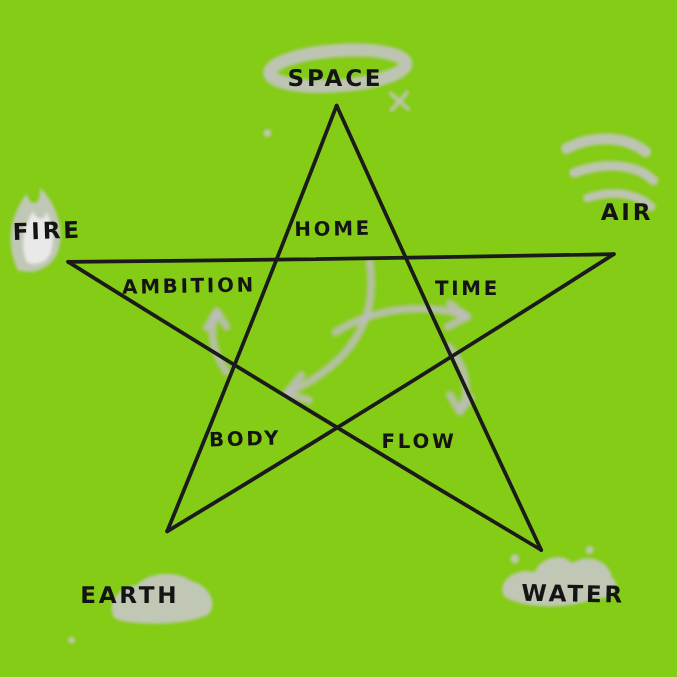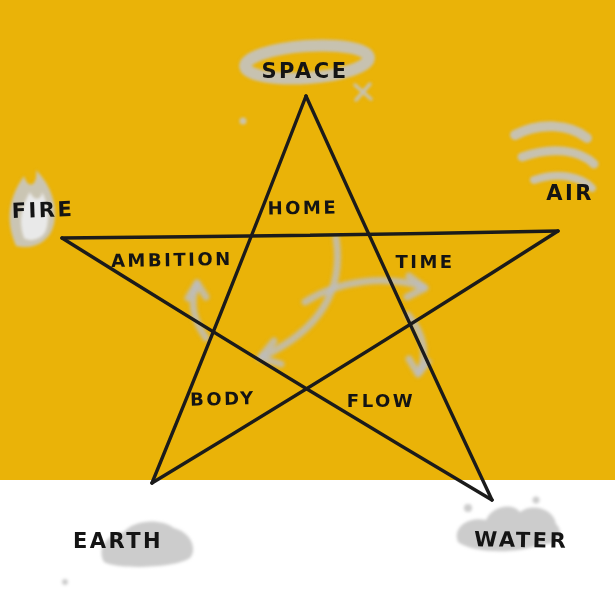--- a/index.html
+++ b/index.html
@@ -7,22 +7,22 @@
     padding: 0;
     background: #ffffff;
     width: 615px;
     height: 615px;
     overflow: hidden;
     font-family: "DejaVu Sans", sans-serif;
   }
   .canvas {
     position: relative;
     width: 615px;
-    height: 480px;
-    background: #eab308;
+    height: 615px;
+    background: #84cc16;
   }
   svg { display: block; }
   text {
     font-family: "DejaVu Sans", sans-serif;
     font-weight: 700;
     fill: #141414;
     letter-spacing: 2.5px;
   }
   .outer-label { font-size: 21px; }
   .inner-label { font-size: 18px; }

